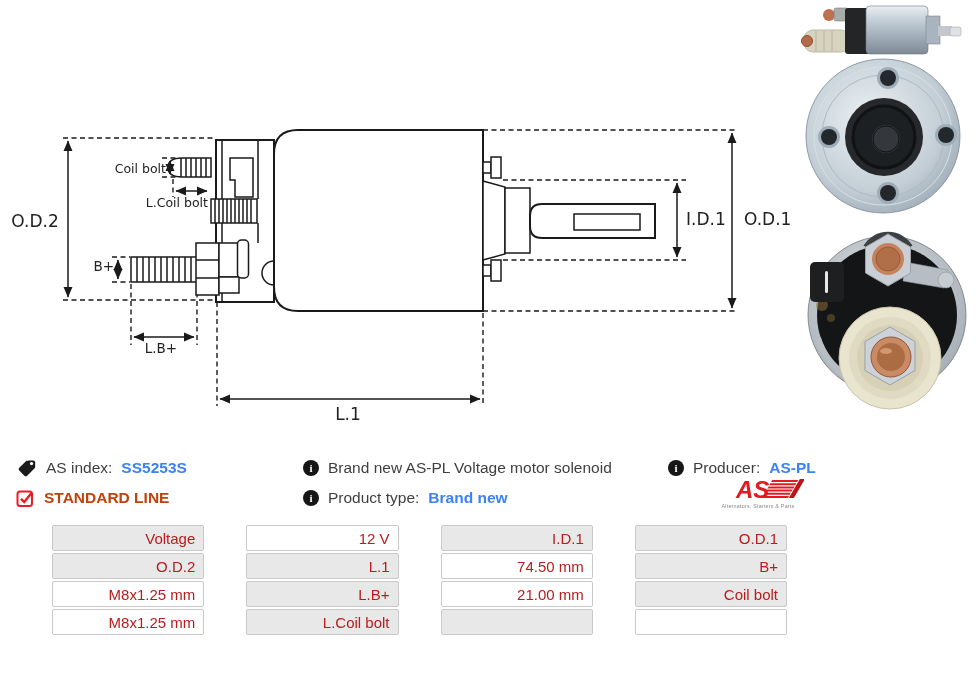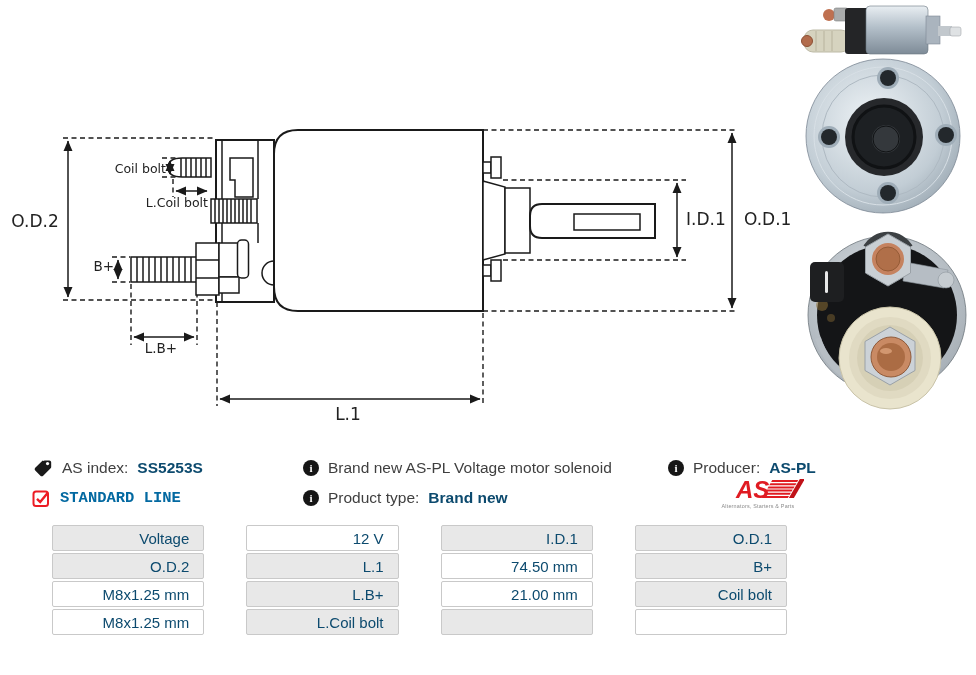--- a/index.html
+++ b/index.html
@@ -15,33 +15,33 @@
   .dash{fill:none;stroke:#1a1a1a;stroke-width:1.4;stroke-dasharray:5 3.5;}
   .dim{fill:none;stroke:#1a1a1a;stroke-width:1.5;}
   .lbl{font-family:"DejaVu Sans",sans-serif;fill:#222;font-size:17px;}
   .lbl-s{font-size:12.5px;}
   
   .photos{position:absolute;left:790px;top:0;}
   
   .info-col{position:absolute;}
   .info-line{display:flex;align-items:center;gap:9px;height:20px;margin-bottom:10px;
              font-size:15.5px;color:#3f3f3f;white-space:nowrap;}
-  .info-line b{color:#0c4a6e;}
-  .red-line{color:#0369a1;font-weight:bold;font-family:Liberation Mono, monospace;}
+  .info-line b{color:#3b82f6;}
+  .red-line{color:#c2410c;font-weight:bold;}
   .ic{display:inline-flex;align-items:center;justify-content:center;flex:0 0 auto;}
   .info-ic{width:16px;height:16px;border-radius:50%;background:#161616;color:#fff;
            font-size:11px;font-weight:bold;font-family:"Liberation Serif",serif;
            display:inline-flex;align-items:center;justify-content:center;}
   .as-logo{position:absolute;left:712px;top:477px;}
   
   .spec-table{position:absolute;left:12px;top:525px;width:775px;
               display:grid;grid-template-columns:repeat(4,1fr);gap:2px;}
   .cell{height:24px;border:1px solid #c9c9c9;border-radius:2px;
         display:flex;align-items:center;justify-content:flex-end;
-        padding-right:14px;font-size:15px;color:#0c4a6e;margin-left:40px;}
+        padding-right:8px;font-size:15px;color:#b91c1c;margin-left:40px;}
   .cell.label{background:#e8e8e8;}
   .cell.value{background:#ffffff;}
 </style>
 </head>
 <body>
 
 <svg class="diagram" width="800" height="445" viewBox="0 0 800 445">
   <defs>
     <marker id="arr" viewBox="0 0 10 10" refX="8.5" refY="5" markerWidth="8" markerHeight="8" orient="auto-start-reverse">
       <path d="M0,1.2 L9,5 L0,8.8 Z" fill="#1a1a1a"></path>
@@ -202,21 +202,21 @@
     <circle cx="890" cy="358" r="51" fill="#e9e4cd" stroke="#c9c3a8"></circle>
     <circle cx="890" cy="358" r="41" fill="#e0dac2"></circle>
     <circle cx="890" cy="358" r="33" fill="#d6d0b6"></circle>
     <polygon points="890,327 915,341.5 915,370.5 890,385 865,370.5 865,341.5" fill="#ccd2d7" stroke="#9aa1a7"></polygon>
     <circle cx="891" cy="357" r="20" fill="#c98a64" stroke="#8f5a3a"></circle>
     <circle cx="891" cy="357" r="14" fill="#ab6c44"></circle>
     <ellipse cx="886" cy="351" rx="6" ry="3" fill="#dca27c" opacity="0.8"></ellipse>
   </g>
 </svg>
 
-<div class="info-col" style="left:32px;top:458px;">
+<div class="info-col" style="left:16px;top:458px;">
   <div class="info-line">
     <span class="ic">
       <svg width="21" height="21" viewBox="0 0 22 22">
         <path d="M11.2,2.5 L3.4,10.3 c-0.8,0.8 -0.8,2.1 0,2.9 l5.4,5.4 c0.8,0.8 2.1,0.8 2.9,0 l7.8,-7.8 c0.4,-0.4 0.6,-0.9 0.6,-1.4 V4.5 c0,-1.1 -0.9,-2 -2,-2 h-4.9 c-0.5,0 -1,0.2 -1.4,0.6 Z" fill="#1a1a1a"></path>
         <circle cx="16.3" cy="5.8" r="1.7" fill="#ffffff"></circle>
       </svg>
     </span>
     <span>AS index:</span>
     <b>SS5253S</b>
   </div>

